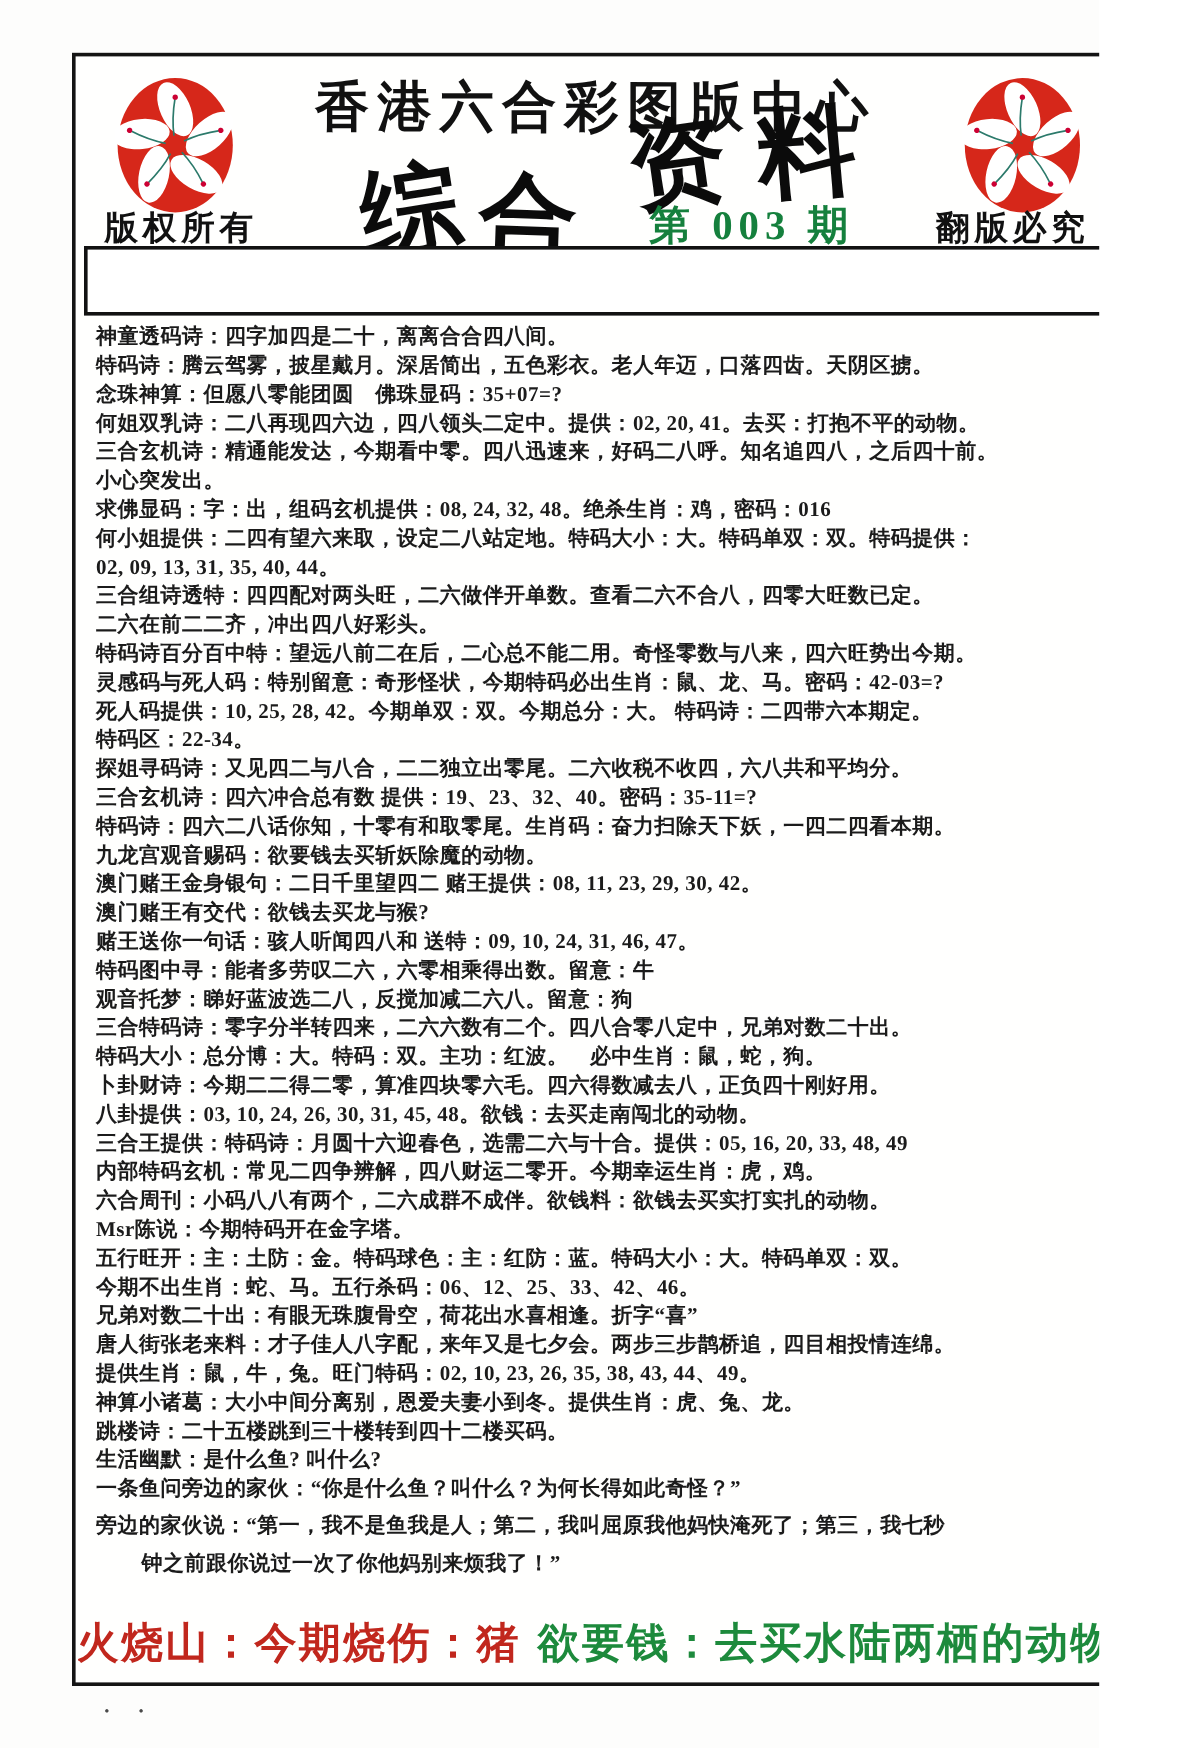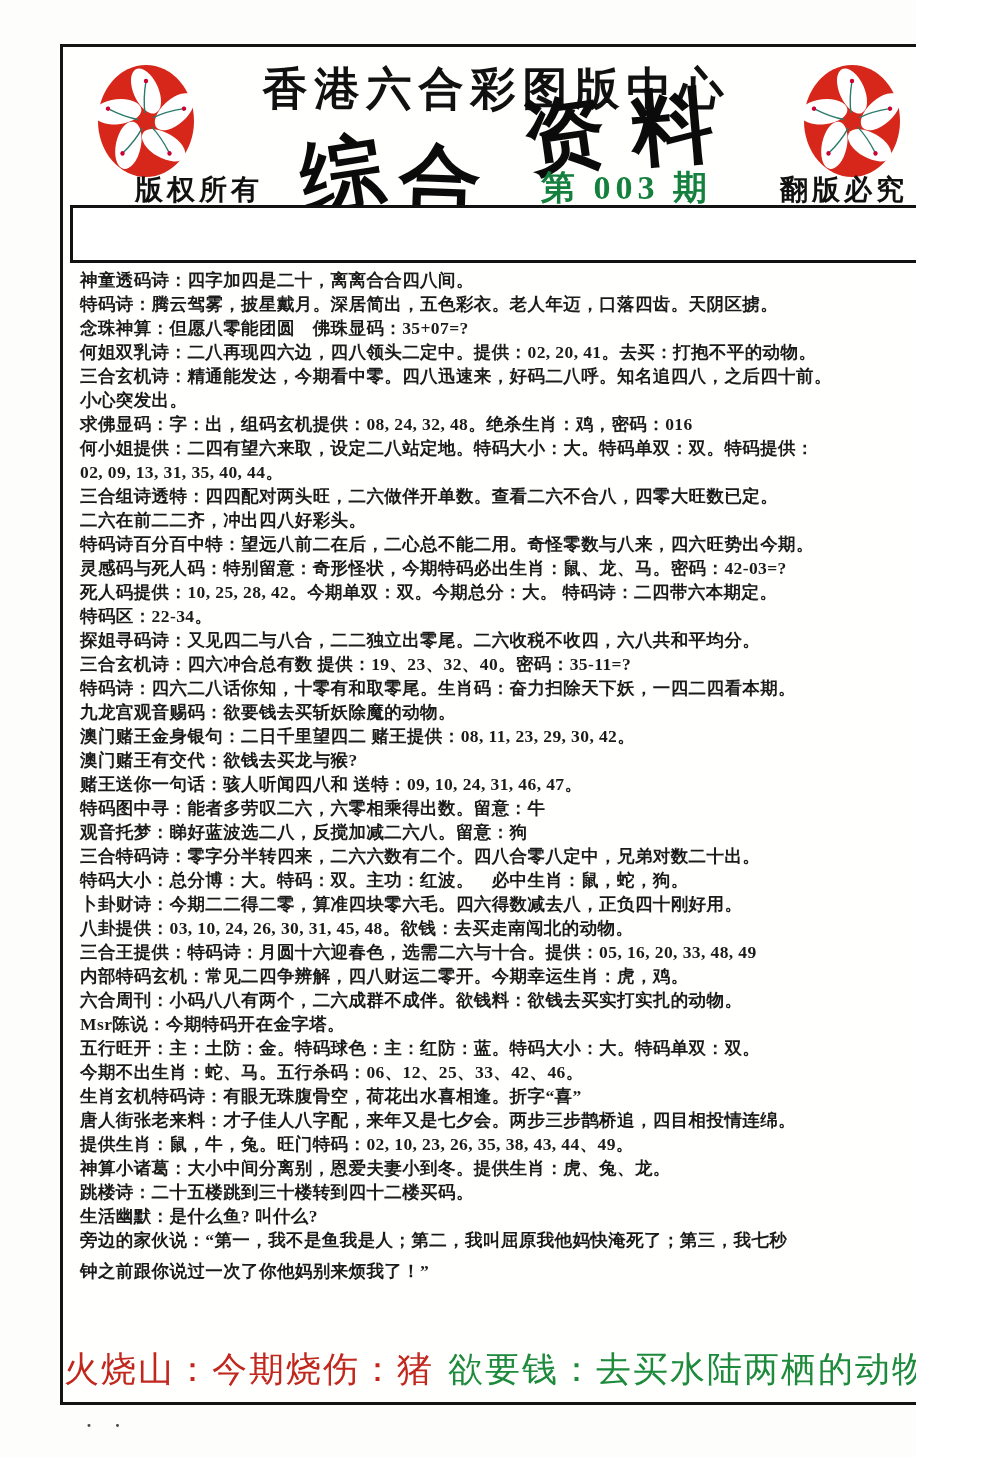--- a/index.html
+++ b/index.html
@@ -25,41 +25,41 @@
   }
   .calli span{display:inline-block;font-size:82px;line-height:1;}
   .c0{transform:translateY(52px) rotate(-9deg);}
   .c1{transform:translateY(60px) rotate(2deg);margin-left:16px;}
   .c2{transform:translateY(12px) rotate(-8deg);margin-left:42px;}
   .c3{transform:translateY(4px) rotate(-5deg);margin-left:26px;}
   .issue{
     position:absolute;left:478px;top:118px;font-size:34px;font-weight:bold;
     letter-spacing:5px;color:#15803d;
   }
-  .stamp{position:absolute;top:124px;font-size:28px;font-weight:bold;letter-spacing:4px;color:#111;margin-left:48px;}
+  .stamp{position:absolute;top:124px;font-size:28px;font-weight:bold;letter-spacing:4px;color:#111;}
   .stamp.left{left:24px;}
   .stamp.right{right:22px;}
   
   .emptybox{
     position:absolute;left:7px;right:7px;top:158px;height:52px;
     border:3px solid #121212;background:#fff;
   }
   
   .body-lines{
     position:absolute;left:17px;right:8px;top:221px;
     font-size:17.5px;font-weight:bold;line-height:24px;letter-spacing:0.4px;
     color:#1b1b1b;
   }
   .body-lines .line{white-space:nowrap;}
   .body-lines .line:nth-child(n+42){margin-top:7px;}
   .body-lines .line:nth-child(43){padding-left:38px;}
   
   .banner{
     position:absolute;left:0;right:0;bottom:9px;text-align:center;
-    font-size:35px;font-weight:normal;letter-spacing:2px;white-space:nowrap;
+    font-size:35px;font-weight:bold;letter-spacing:2px;white-space:nowrap;
   }
   .banner .red{color:#c1271d;}
   .banner .green{color:#1d8a3c;margin-left:14px;}
   
   .watermark{
     position:absolute;left:268px;top:688px;width:490px;text-align:center;
     transform:rotate(-40deg);font-size:56px;font-weight:bold;
     color:rgba(150,150,150,0.40);letter-spacing:2px;pointer-events:none;
     font-family:"Liberation Sans","DejaVu Sans",sans-serif;
   }
@@ -179,26 +179,27 @@
         <div class="line">三合特码诗：零字分半转四来，二六六数有二个。四八合零八定中，兄弟对数二十出。</div>
         <div class="line">特码大小：总分博：大。特码：双。主功：红波。　必中生肖：鼠，蛇，狗。</div>
         <div class="line">卜卦财诗：今期二二得二零，算准四块零六毛。四六得数减去八，正负四十刚好用。</div>
         <div class="line">八卦提供：03, 10, 24, 26, 30, 31, 45, 48。欲钱：去买走南闯北的动物。</div>
         <div class="line">三合王提供：特码诗：月圆十六迎春色，选需二六与十合。提供：05, 16, 20, 33, 48, 49</div>
         <div class="line">内部特码玄机：常见二四争辨解，四八财运二零开。今期幸运生肖：虎，鸡。</div>
         <div class="line">六合周刊：小码八八有两个，二六成群不成伴。欲钱料：欲钱去买实打实扎的动物。</div>
         <div class="line">Msr陈说：今期特码开在金字塔。</div>
         <div class="line">五行旺开：主：土防：金。特码球色：主：红防：蓝。特码大小：大。特码单双：双。</div>
         <div class="line">今期不出生肖：蛇、马。五行杀码：06、12、25、33、42、46。</div>
-        <div class="line">生肖玄机特码诗：有眼无珠腹骨空，荷花出水喜相逢。折字“喜”</div>
+        <div class="line">兄弟对数二十出：有眼无珠腹骨空，荷花出水喜相逢。折字“喜”</div>
         <div class="line">唐人街张老来料：才子佳人八字配，来年又是七夕会。两步三步鹊桥追，四目相投情连绵。</div>
         <div class="line">提供生肖：鼠，牛，兔。旺门特码：02, 10, 23, 26, 35, 38, 43, 44、49。</div>
         <div class="line">神算小诸葛：大小中间分离别，恩爱夫妻小到冬。提供生肖：虎、兔、龙。</div>
         <div class="line">跳楼诗：二十五楼跳到三十楼转到四十二楼买码。</div>
         <div class="line">生活幽默：是什么鱼? 叫什么?</div>
+        <div class="line">一条鱼问旁边的家伙：“你是什么鱼？叫什么？为何长得如此奇怪？”</div>
         <div class="line">旁边的家伙说：“第一，我不是鱼我是人；第二，我叫屈原我他妈快淹死了；第三，我七秒</div>
         <div class="line">钟之前跟你说过一次了你他妈别来烦我了！”</div>
       </div>
 
     <div class="banner">
       <span class="red">火烧山：今期烧伤：猪</span><span class="green">欲要钱：去买水陆两栖的动物</span>
     </div>
   </div>
 
   <div class="dots">· ·</div>

